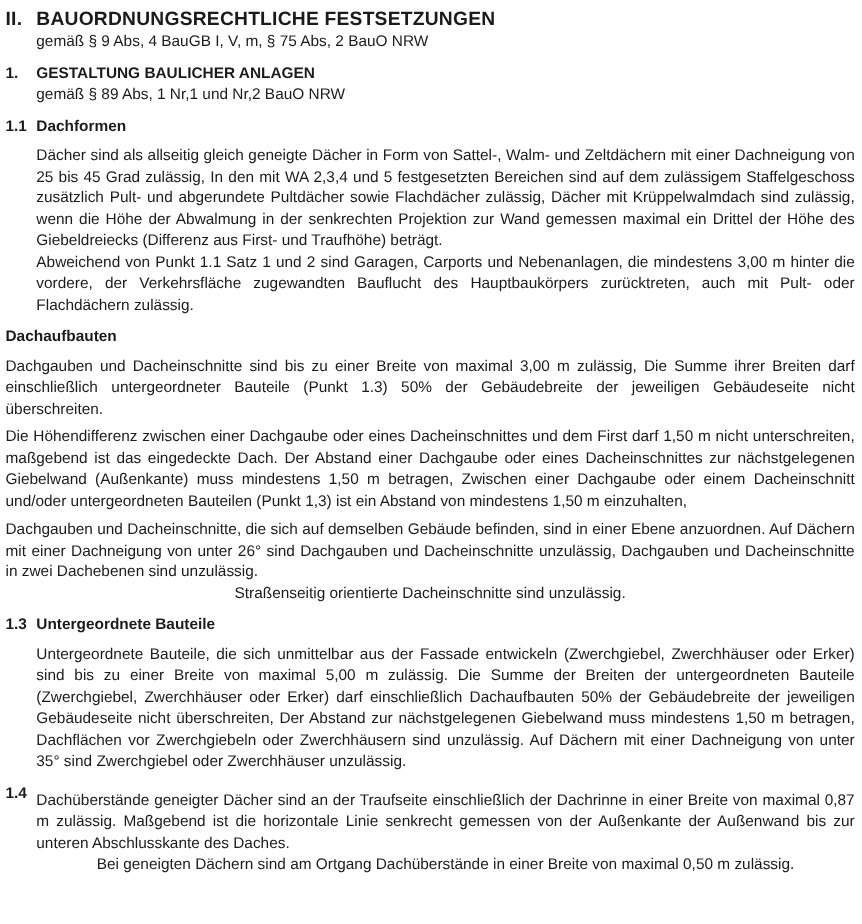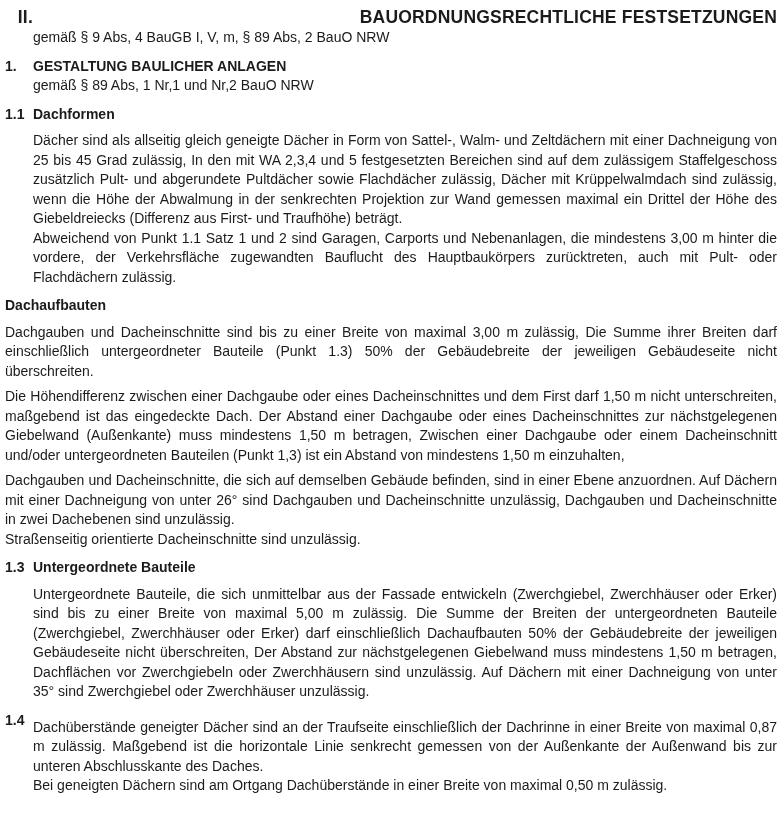--- a/index.html
+++ b/index.html
@@ -21,41 +21,40 @@
     flex: 0 0 28px;
     width: 28px;
     font-weight: 700;
   }
   .sec-body { flex: 1; min-width: 0; }
   h1, h2, h3 { margin: 0; font-size: 14px; font-weight: 700; line-height: 19.5px; }
   .title-row .num, h1 {
     font-size: 17.5px;
     line-height: 22px;
     letter-spacing: 0.2px;
-    text-align: right;
   }
   .ref { line-height: 19.5px; }
   .para {
     margin: 7px 0 0 0;
     text-align: justify;
   }
   .para.gap { margin-top: 6px; }
-  .para.tight { margin-top: 0; text-align: left; }
+  .para.tight { margin-top: 0; text-align: center; }
   .para.last-left { text-align: justify; }
 </style>
 </head>
 <body>
 
 <div class="page">
 
   <div class="sec first title-row">
     <div class="num">II.</div>
     <div class="sec-body">
       <h1>BAUORDNUNGSRECHTLICHE FESTSETZUNGEN</h1>
-      <div class="ref">gemäß § 9 Abs, 4 BauGB I, V, m, § 89 Abs, 2 BauO NRW</div>
+      <div class="ref">gemäß § 9 Abs, 4 BauGB I, V, m, § 75 Abs, 2 BauO NRW</div>
     </div>
   </div>
 
   <div class="sec">
     <div class="num">1.</div>
     <div class="sec-body">
       <h2>GESTALTUNG BAULICHER ANLAGEN</h2>
       <div class="ref">gemäß § 89 Abs, 1 Nr,1 und Nr,2 BauO NRW</div>
     </div>
   </div>

